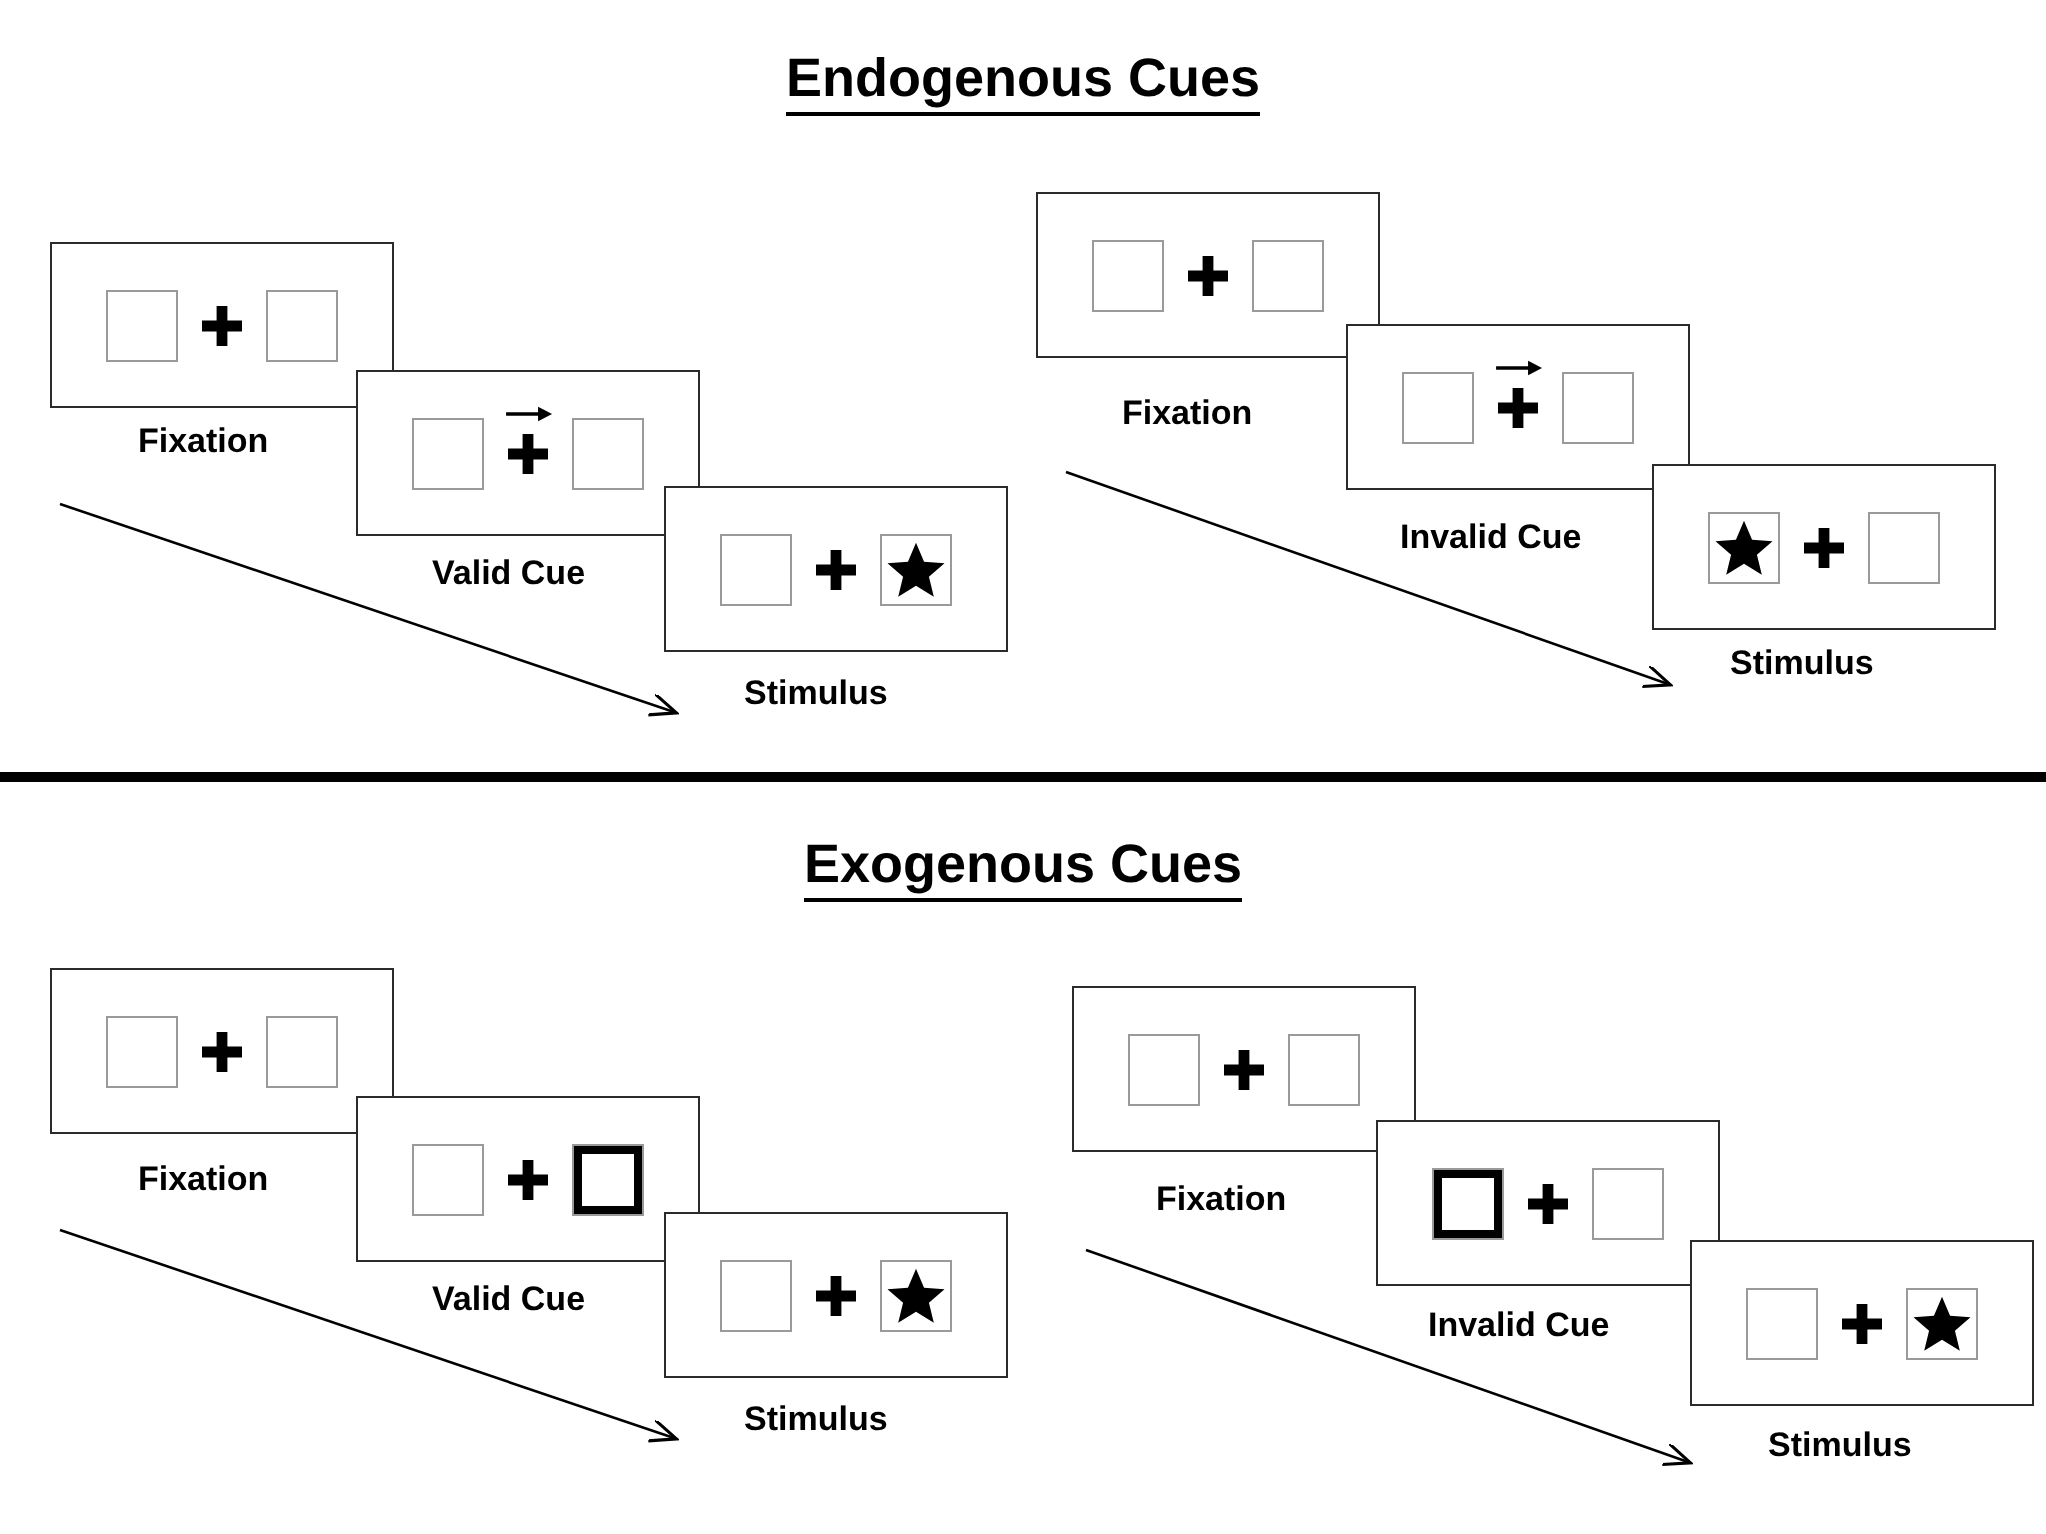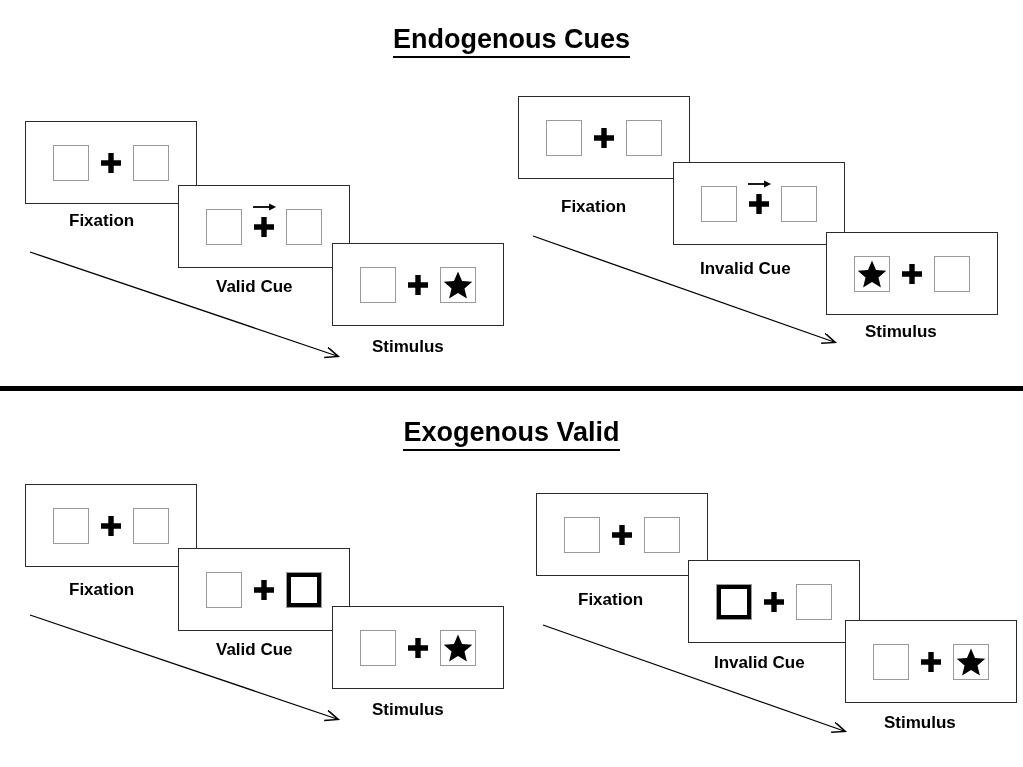--- a/index.html
+++ b/index.html
@@ -240,21 +240,21 @@
       </svg>
     </div>
     <div class="sq"></div>
   </div>
 </div>
 <div class="caption" style="left:865px; top:322px;">Stimulus</div>
 
 <div class="divider" style="top:386px;"></div>
 
 <div class="section-title" style="top:417px;">
-  <span>Exogenous Valid</span>
+  <span>Exogenous Cues</span>
 </div>
 
 <svg class="timeline-arrow" style="left:25px; top:607px;" width="330" height="125" viewBox="0 0 330 125">
   <defs>
     <marker id="ah3" markerWidth="11" markerHeight="11" refX="9" refY="4.2" orient="auto">
       <path d="M0,0 L10,4.2 L0,8.4" fill="none" stroke="#000" stroke-width="1.2"></path>
     </marker>
   </defs>
   <line x1="5" y1="8" x2="312" y2="112" stroke="#000000" stroke-width="1.3" marker-end="url(#ah3)"></line>
 </svg>

